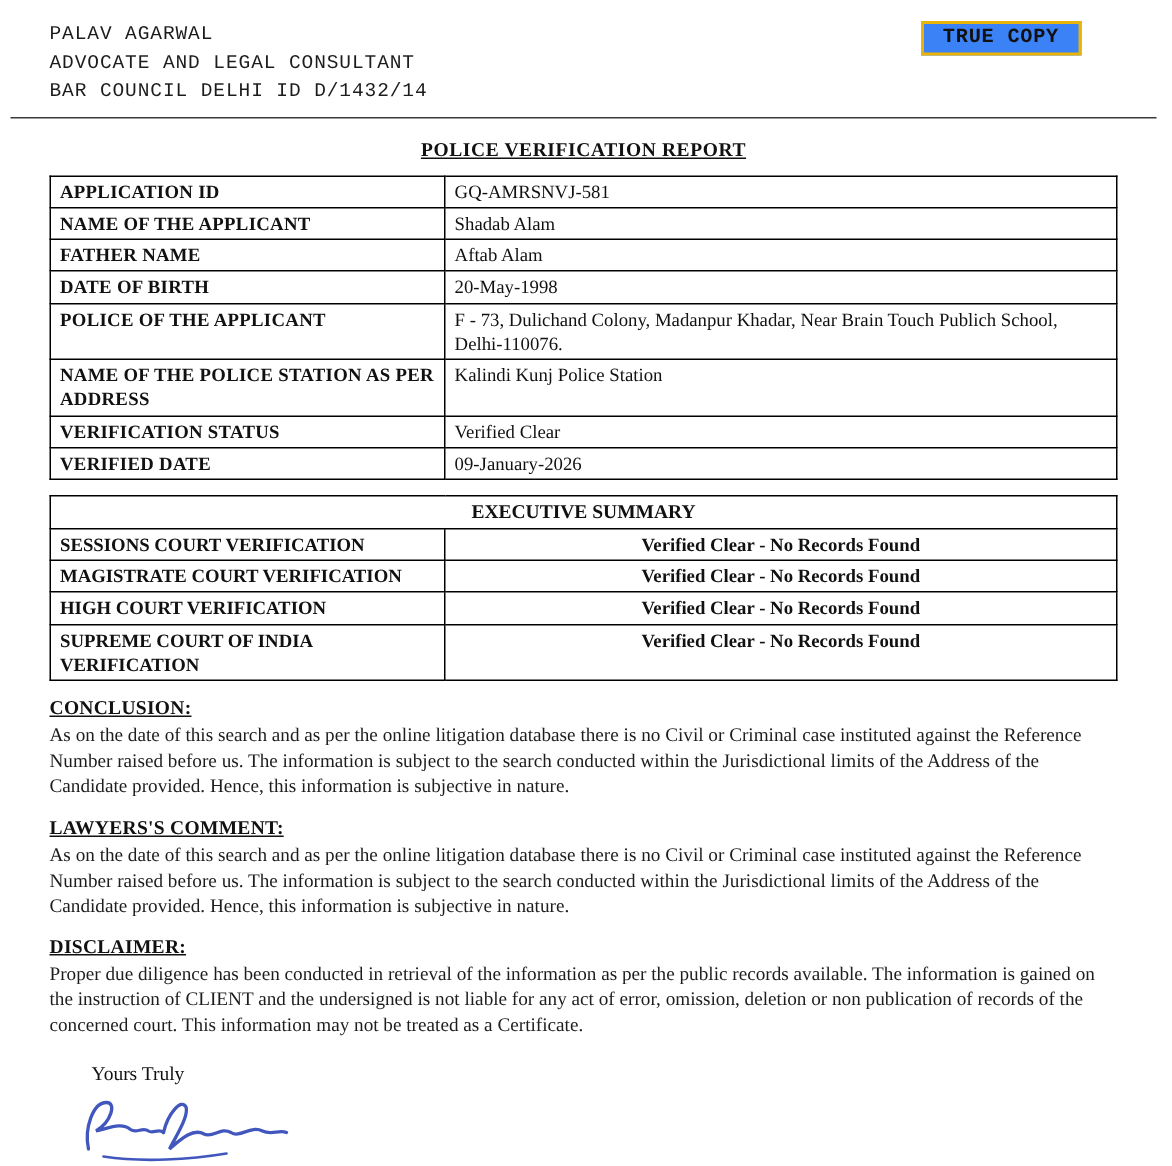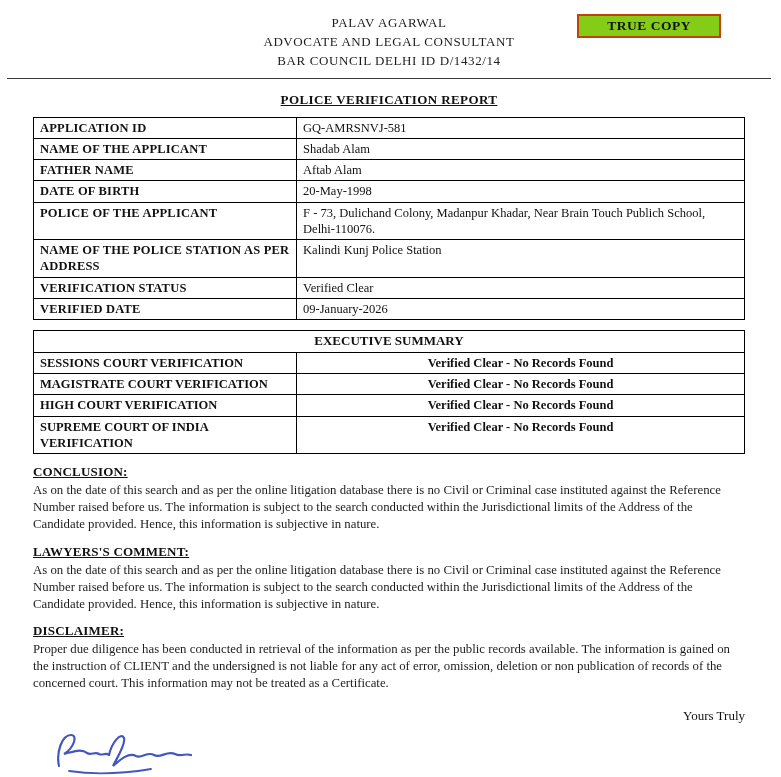--- a/index.html
+++ b/index.html
@@ -14,31 +14,31 @@
     color:#111;
   }
   .page{
     position:relative;
     width:781px;
     min-height:777px;
     padding:14px 36px 10px 33px;
     background:#fff;
   }
   
-  .letterhead{position:relative;text-align:center;}
+  .letterhead{position:relative;text-align:left;font-family:Liberation Mono, monospace;}
   .h-line{font-size:13px;letter-spacing:.6px;line-height:1.45;color:#1c1c1c;}
   .stamp{
     position:absolute;
     top:0; right:24px;
-    border:2px solid #c2410c;
-    padding:2px 28px;
+    border:2px solid #eab308;
+    padding:2px 13px;
     font-size:13.5px;
     font-weight:bold;
     letter-spacing:.5px;
-    background:#84cc16;
+    background:#3b82f6;
   }
   .rule{
     border:none;
     border-top:1.6px solid #3a3a3a;
     margin:7px -26px 0 -26px;
   }
   
   .title{
     text-align:center;
     font-weight:bold;
@@ -94,21 +94,20 @@
     margin:2px 0 0 0;
     font-size:12.8px;
     line-height:1.34;
     color:#1d1d1d;
     text-align:left;
   }
   
   .closing{
     margin:16px 0 2px 28px;
     font-size:13px;
-    text-align:right;
   }
   .sig-wrap{margin:2px 0 0 14px;height:52px;}
 </style>
 </head>
 <body>
 
 <div class="page">
 
   <div class="letterhead">
     <div class="h-line">PALAV AGARWAL</div>

